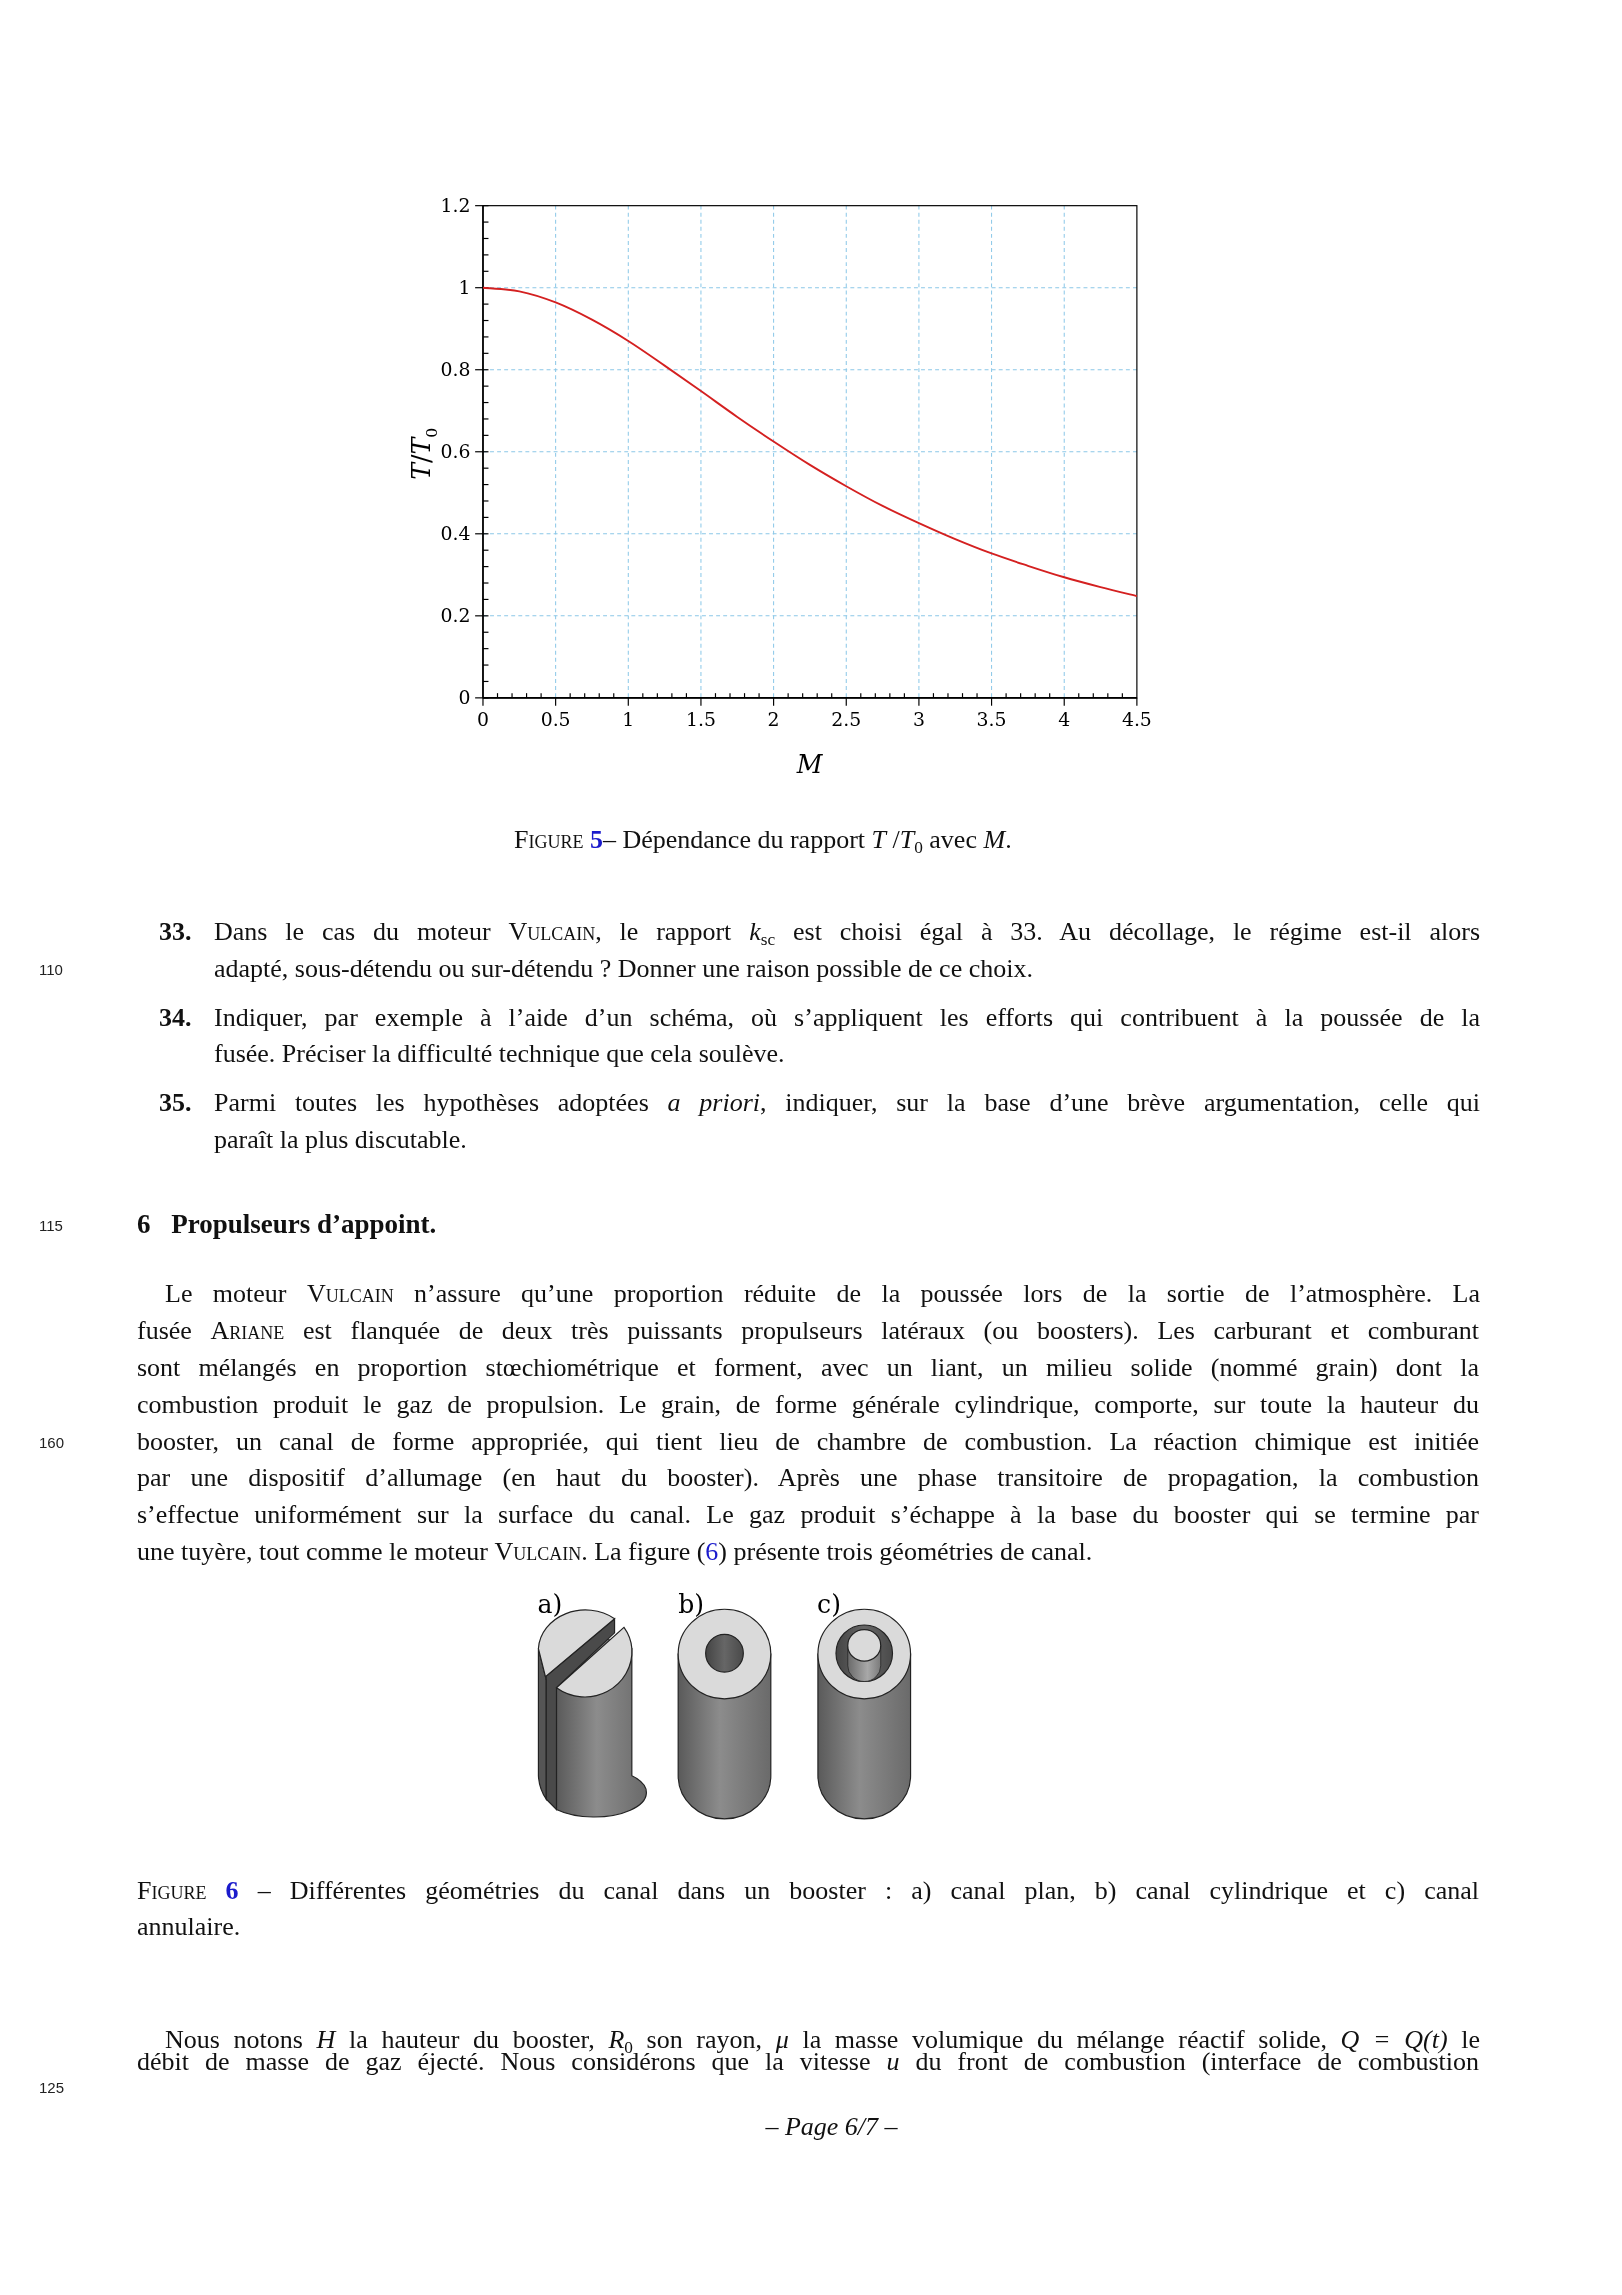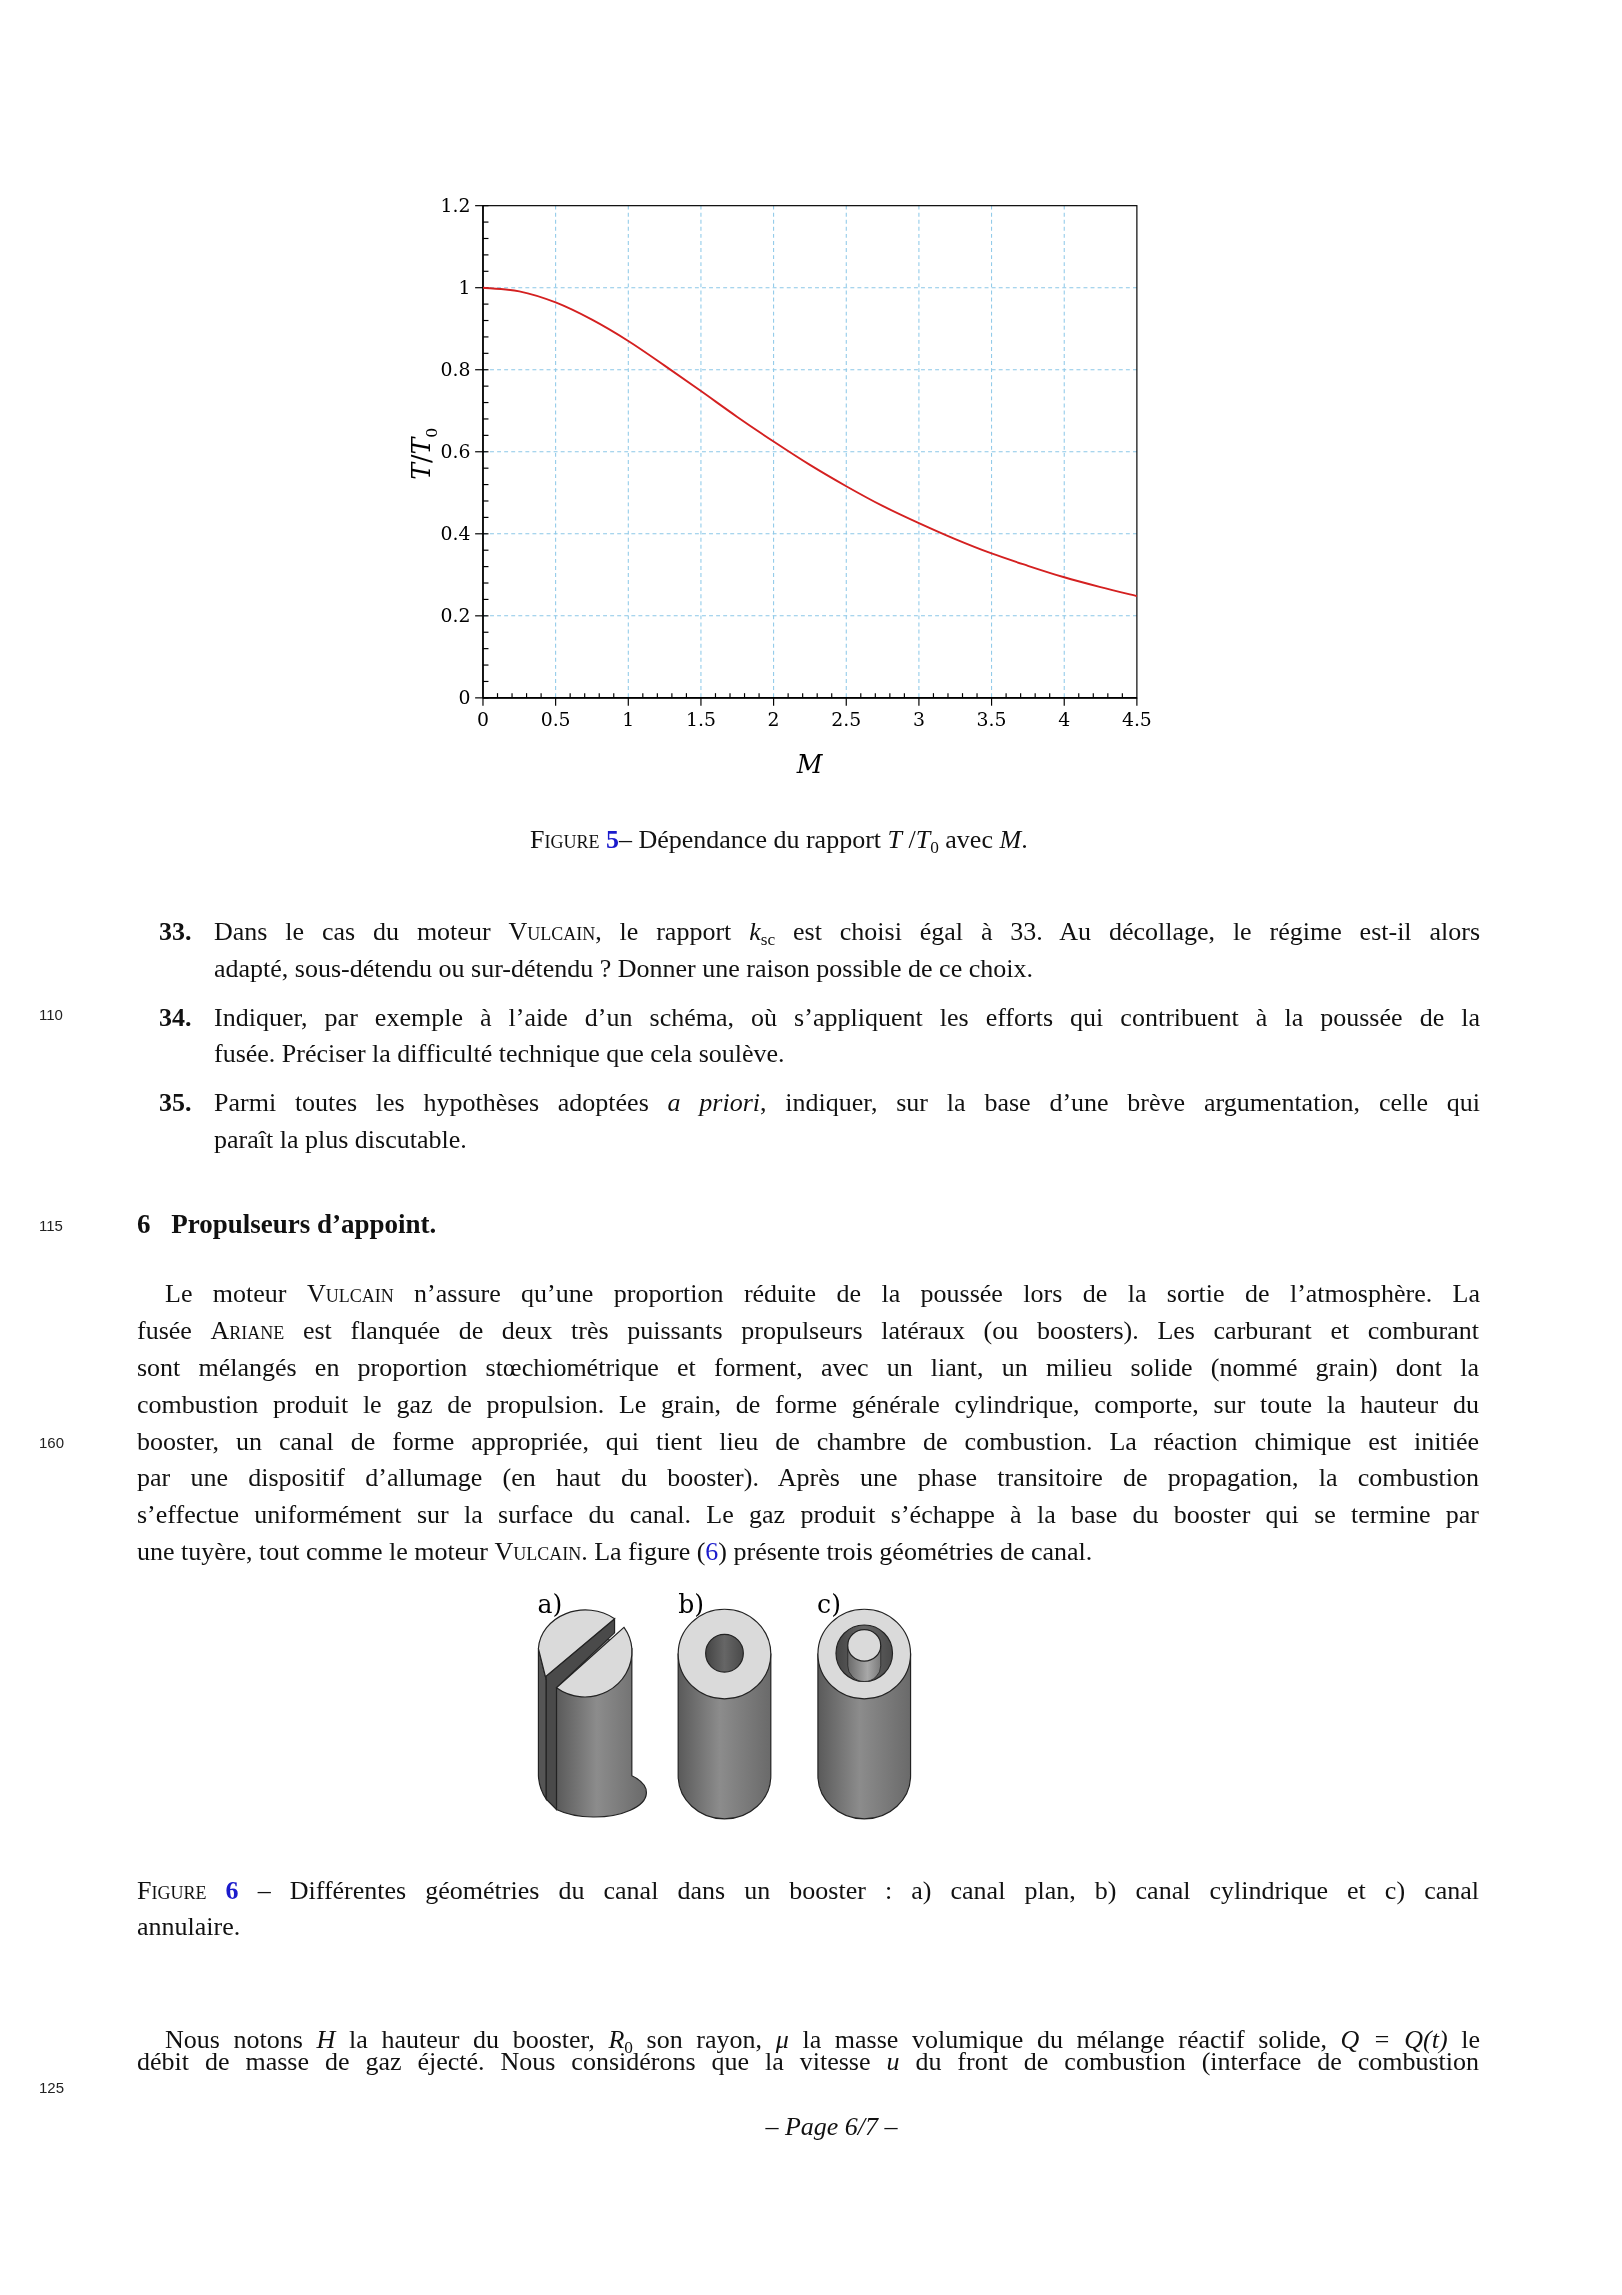--- a/index.html
+++ b/index.html
@@ -183,31 +183,31 @@
         <circle cx="1401.7222222222222" cy="747.925" r="0" fill="#d42020"></circle>
         <circle cx="1448" cy="759.42" r="0" fill="#d42020"></circle>
       </g>
     <text id="xlabel" x="1031" y="985" font-size="32" font-style="italic" text-anchor="middle">M</text>
     <g transform="translate(548,578) rotate(-90)">
       <text font-size="32" font-style="italic" text-anchor="middle"><tspan>T</tspan><tspan font-style="normal">/</tspan><tspan>T</tspan><tspan font-size="20" font-style="normal" dy="8">0</tspan></text>
     </g>
   </svg>
 </div>
 
-<div class="caption" style="left:530px;top:821px;">
+<div class="caption" style="left:514px;top:821px;">
   <span class="sc">Figure</span>
   <span class="blue">5</span><span>– Dépendance du rapport </span><span class="it">T</span><span> /</span><span class="it">T</span><sub>0</sub><span> avec </span><span class="it">M</span><span>.</span>
 </div>
 
 <div>
   <span class="qnum" style="top:913px;">33.</span>
   <div class="qline" style="top:913px;"><span>Dans le cas du moteur </span><span class="sc">Vulcain</span><span>, le rapport </span><span class="it">k</span><sub>sc</sub><span> est choisi égal à 33. Au décollage, le régime est-il alors</span></div>
   <div class="qline last" style="top:950px;">adapté, sous-détendu ou sur-détendu ? Donner une raison possible de ce choix.</div>
 </div>
-<span class="lnum" style="top:961px;margin-top:45px;">110</span>
+<span class="lnum" style="top:961px;">110</span>
 
 <div>
   <span class="qnum" style="top:999px;">34.</span>
   <div class="qline" style="top:999px;">Indiquer, par exemple à l’aide d’un schéma, où s’appliquent les efforts qui contribuent à la poussée de la</div>
   <div class="qline last" style="top:1035px;">fusée. Préciser la difficulté technique que cela soulève.</div>
 </div>
 
 <div>
   <span class="qnum" style="top:1084px;">35.</span>
   <div class="qline" style="top:1084px;"><span>Parmi toutes les hypothèses adoptées </span><span class="it">a priori</span><span>, indiquer, sur la base d’une brève argumentation, celle qui</span></div>

